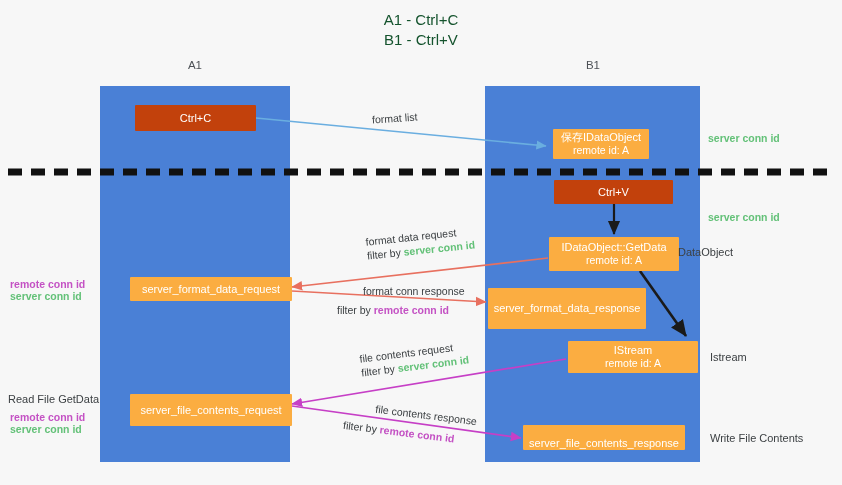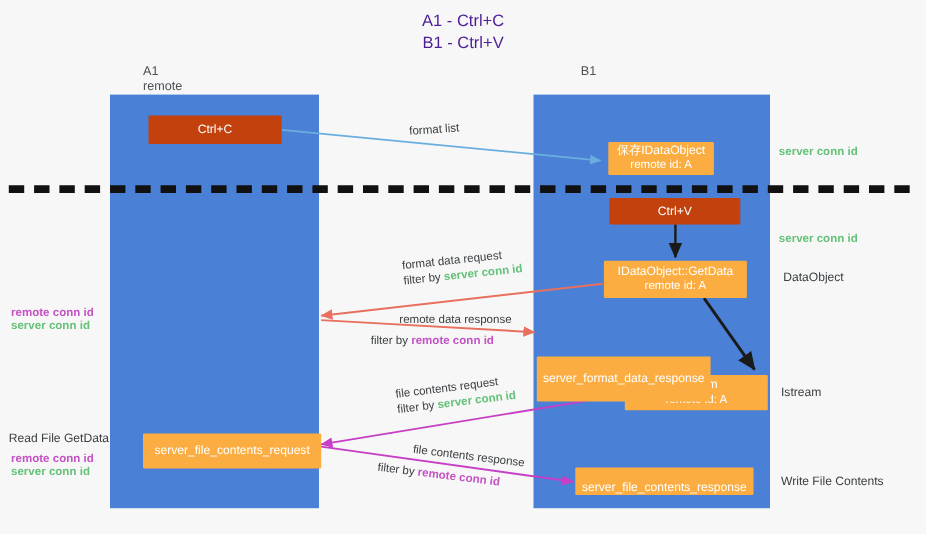--- a/index.html
+++ b/index.html
@@ -8,25 +8,25 @@
     background:#f7f7f7;
     font-family:"Liberation Sans","DejaVu Sans",sans-serif;
     position:relative;overflow:hidden;
     color:#3c4043;
   }
   #stage{position:absolute;left:0;top:0;width:842px;height:485px;}
   .abs{position:absolute;}
   
   #title{
     left:0;top:10px;width:842px;text-align:center;
-    font-size:15px;line-height:20px;color:#4c1d95;
+    font-size:15px;line-height:20px;color:#14532d;
   }
   
   .col-head{
-    font-size:11.5px;line-height:14px;color:#4d5156;
+    text-align:center;font-size:11.5px;line-height:14px;color:#4d5156;
   }
   
   .lane{background:#4a80d6;}
   
   .box{
     box-sizing:border-box;
     display:flex;flex-direction:column;align-items:center;justify-content:center;
     color:#ffffff;font-size:11px;line-height:13px;text-align:center;
     border-radius:1px;
   }
@@ -51,21 +51,20 @@
 
 <div id="stage">
 
   <div class="abs" id="title">
     <div>A1 - Ctrl+C</div>
     <div>B1 - Ctrl+V</div>
   </div>
 
   <div class="abs col-head" style="left:130px;top:58px;width:130px;">
     <div>A1</div>
-    <div>remote</div>
   </div>
   <div class="abs col-head" style="left:528px;top:58px;width:130px;">
     <div>B1</div>
   </div>
 
   <div class="abs lane" style="left:100px;top:86px;width:190px;height:376px;"></div>
   <div class="abs lane" style="left:485px;top:86px;width:215px;height:376px;"></div>
 
   <svg class="overlay">
     <defs>
@@ -116,22 +115,25 @@
   <div class="abs box orange" style="left:549px;top:237px;width:130px;height:34px;">
     <div>IDataObject::GetData</div>
     <div class="l2">remote id: A</div>
   </div>
 
   <div class="abs box orange" style="left:568px;top:341px;width:130px;height:32px;">
     <div>IStream</div>
     <div class="l2">remote id: A</div>
   </div>
 
+  <div class="abs box orange" style="left:130px;top:277px;width:162px;height:24px;">
+    <div>server_format_data_request</div>
+  </div>
 
-  <div class="abs box orange" style="left:488px;top:288px;width:158px;height:41px;margin-top:36px;">
+  <div class="abs box orange" style="left:488px;top:288px;width:158px;height:41px;">
     <div>server_format_data_response</div>
   </div>
 
   <div class="abs box orange" style="left:130px;top:394px;width:162px;height:32px;">
     <div>server_file_contents_request</div>
   </div>
 
   <div class="abs box orange" style="left:523px;top:425px;width:162px;height:25px;justify-content:flex-end;">
     <div>server_file_contents_response</div>
   </div>
@@ -141,21 +143,21 @@
   </div>
 
   <div class="abs edge-lbl" style="left:366px;top:229px;transform:rotate(-6deg);">
     <div>format data request</div>
     <div>
       <span>filter by </span><span class="k green-t">server conn id</span>
     </div>
   </div>
 
   <div class="abs edge-lbl" style="left:337px;top:284px;">
-    <div style="padding-left:26px;">remote data response</div>
+    <div style="padding-left:26px;">format conn response</div>
     <div style="padding-top:5px;">
       <span>filter by </span><span class="k purple-t">remote conn id</span>
     </div>
   </div>
 
   <div class="abs edge-lbl" style="left:360px;top:345px;transform:rotate(-7deg);">
     <div>file contents request</div>
     <div>
       <span>filter by </span><span class="k green-t">server conn id</span>
     </div>
@@ -165,21 +167,21 @@
     <div style="padding-left:30px;">file contents response</div>
     <div style="padding-top:6px;">
       <span>filter by </span><span class="k purple-t">remote conn id</span>
     </div>
   </div>
 
   <div class="abs green-t" style="left:708px;top:132px;">server conn id</div>
 
   <div class="abs green-t" style="left:708px;top:211px;">server conn id</div>
 
-  <div class="abs lbl plain" style="left:692px;top:245px;padding-left:20px;">DataObject</div>
+  <div class="abs lbl plain" style="left:678px;top:245px;">DataObject</div>
 
   <div class="abs lbl plain" style="left:710px;top:350px;">Istream</div>
 
   <div class="abs lbl plain" style="left:710px;top:431px;">Write File Contents</div>
 
   <div class="abs" style="left:10px;top:278px;">
     <div class="purple-t">remote conn id</div>
     <div class="green-t">server conn id</div>
   </div>
 

